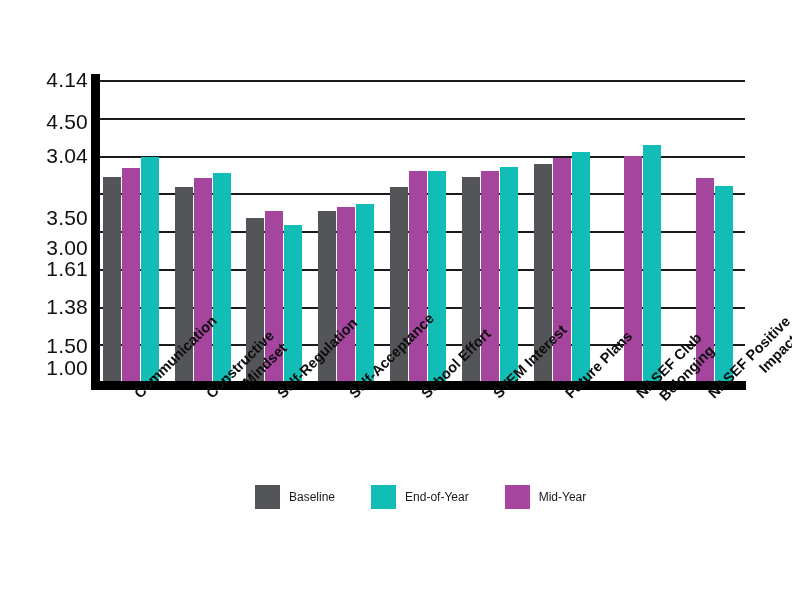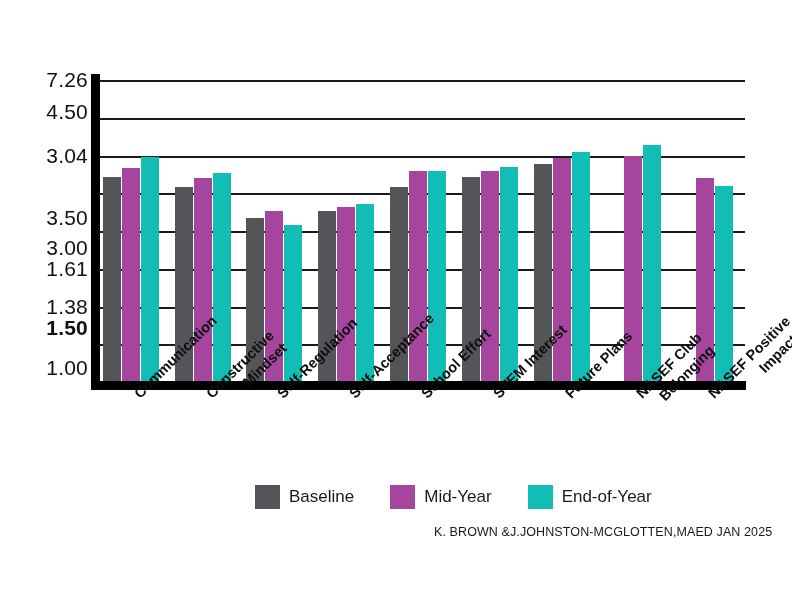--- a/index.html
+++ b/index.html
@@ -122,21 +122,21 @@
     display: flex;
     align-items: center;
     gap: 9px;
   }
   .legend-swatch {
     width: 25px;
     height: 24px;
     display: block;
   }
   .legend-label {
-    font-size: 17px;
+    font-size: 12px;
     color: #1a1a1a;
     white-space: nowrap;
   }
 
   
   #footer-credit {
     position: absolute;
     left: 434px;
     top: 525px;
     font-size: 12.5px;
@@ -144,28 +144,28 @@
     letter-spacing: .1px;
     white-space: nowrap;
   }
 </style>
 </head>
 <body>
 
 <div id="chart-figure">
 
   <div id="y-tick-labels">
-      <div class="y-tick-label" style="top: 0px;">7.26</div>
-      <div class="y-tick-label" style="top: 32px;">4.50</div>
+      <div class="y-tick-label" style="top: 0px;">4.14</div>
+      <div class="y-tick-label" style="top: 42px;">4.50</div>
       <div class="y-tick-label" style="top: 75.5px;">3.04</div>
       <div class="y-tick-label" style="top: 113.25px; margin-top: 25px;">3.50</div>
       <div class="y-tick-label" style="top: 168px;">3.00</div>
       <div class="y-tick-label" style="top: 188.75px;">1.61</div>
       <div class="y-tick-label" style="top: 226.5px;">1.38</div>
-      <div class="y-tick-label" style="top: 248px; font-weight: bold;">1.50</div>
+      <div class="y-tick-label" style="top: 266px;">1.50</div>
       <div class="y-tick-label" style="top: 288px;">1.00</div>
     </div>
 
   <div id="y-axis-line"></div>
 
   <div id="plot-area">
     <div id="gridlines">
         <div class="gridline" style="top: 0px;"></div>
         <div class="gridline" style="top: 37.75px;"></div>
         <div class="gridline" style="top: 75.5px;"></div>
@@ -235,24 +235,23 @@
       <div class="x-tick-label" style="left: 534.333px;"><span>NASEF Club</span><span class="l2">Belonging</span></div>
       <div class="x-tick-label" style="left: 606.111px;"><span>NASEF Positive</span><span class="l2">Impacts</span></div>
     </div>
 
   <div id="legend">
       <div class="legend-item">
         <span class="legend-swatch" style="background: rgb(84, 85, 89);"></span>
         <span class="legend-label">Baseline</span>
       </div>
       <div class="legend-item">
+        <span class="legend-swatch" style="background: rgb(18, 189, 181);"></span>
+        <span class="legend-label">End-of-Year</span>
+      </div>
+      <div class="legend-item">
         <span class="legend-swatch" style="background: rgb(165, 69, 158);"></span>
         <span class="legend-label">Mid-Year</span>
       </div>
-      <div class="legend-item">
-        <span class="legend-swatch" style="background: rgb(18, 189, 181);"></span>
-        <span class="legend-label">End-of-Year</span>
-      </div>
     </div>
 
-  <div id="footer-credit">K. BROWN &amp;J.JOHNSTON-MCGLOTTEN,MAED JAN 2025</div>
 
 </div>
 
 </body></html>

